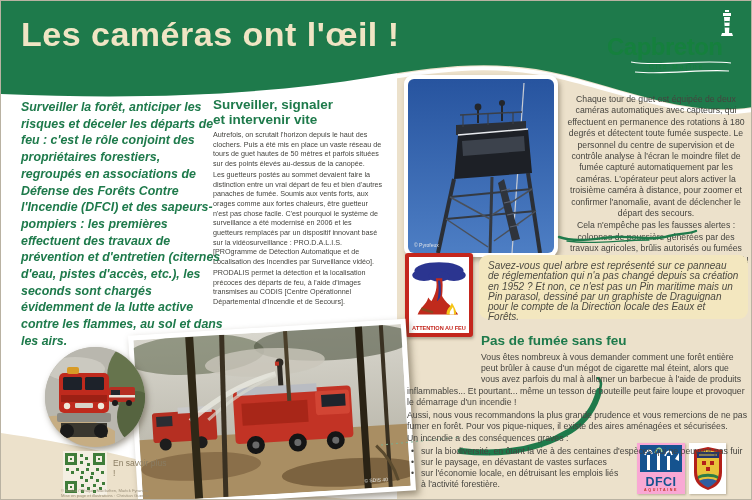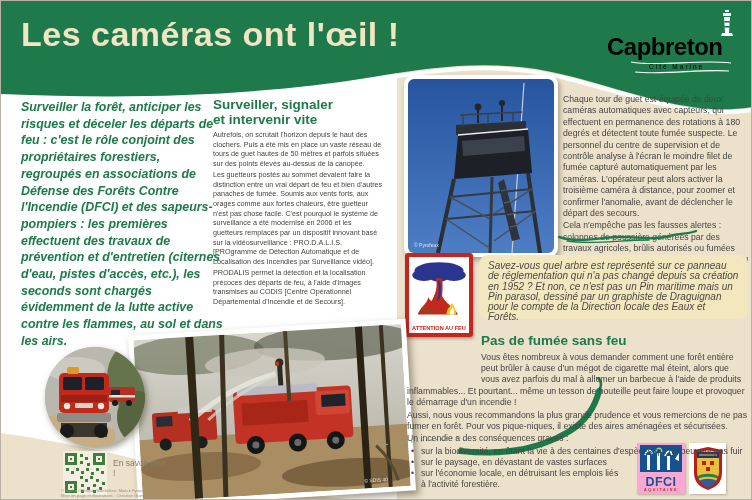--- a/index.html
+++ b/index.html
@@ -10,39 +10,39 @@
   }
   
   .bg-right{ position:absolute; left:396px; top:0; width:356px; height:500px; background:#ece1cb; }
   .bg-wedge{ position:absolute; left:0; top:424px; width:400px; height:76px; }
   
   .header-svg{ position:absolute; left:0; top:0; }
   .page-title{
     position:absolute; left:20px; top:14px; font-size:34px; font-weight:bold;
     color:#f0e5c4; letter-spacing:0.5px; font-style:normal;
   }
-  .brand{ position:absolute; left:600px; top:6px; width:150px; height:70px; color:#000000; }
+  .brand{ position:absolute; left:600px; top:6px; width:150px; height:70px; color:#15803d; }
   .brand-name{ position:absolute; left:6px; top:26px; font-size:24px; font-weight:bold; letter-spacing:-0.5px; }
   .brand-tagline{ position:absolute; left:48px; top:56px; font-size:6.5px; letter-spacing:2px; }
   .brand-light{ position:absolute; left:118px; top:2px; }
   .brand-wave{ position:absolute; left:28px; top:52px; }
   
   .intro{
     position:absolute; left:20px; top:98px; width:202px;
     color:#1e7a4b; font-size:12.4px; font-weight:bold; font-style:italic; line-height:16.7px;
   }
   .col-mid{ position:absolute; left:212px; top:97px; width:170px; color:#45443f; }
   .col-mid h2, .col-right h2, .s2-head{
     color:#1e7a4b; font-size:13.5px; font-weight:bold; line-height:14.5px; margin-bottom:3px;
   }
   .body-s{ font-size:7.2px; line-height:9.7px; }
   .body-m{ font-size:8.7px; line-height:11.4px; }
   .col-mid p{ margin-bottom:1px; }
   .col-right{ position:absolute; left:562px; top:93px; width:186px; color:#45443f; }
-  .col-right p{ margin-bottom:1px; }
+  .col-right p{ margin-bottom:1px;text-align:center; }
   .squiggle{ position:absolute; left:556px; top:226px; }
   
   .photo-tower{
     position:absolute; left:403px; top:74px; width:154px; height:182px;
     background:#fff; border-radius:9px; padding:4px; box-shadow:2px 3px 5px rgba(90,80,60,.45);
   }
   .photo-tower svg{ border-radius:6px; display:block; }
   .photo-trucks{
     position:absolute; left:132px; top:326px; width:278px; height:172px;
     background:#fff; padding:5px; transform:rotate(-3.5deg);

